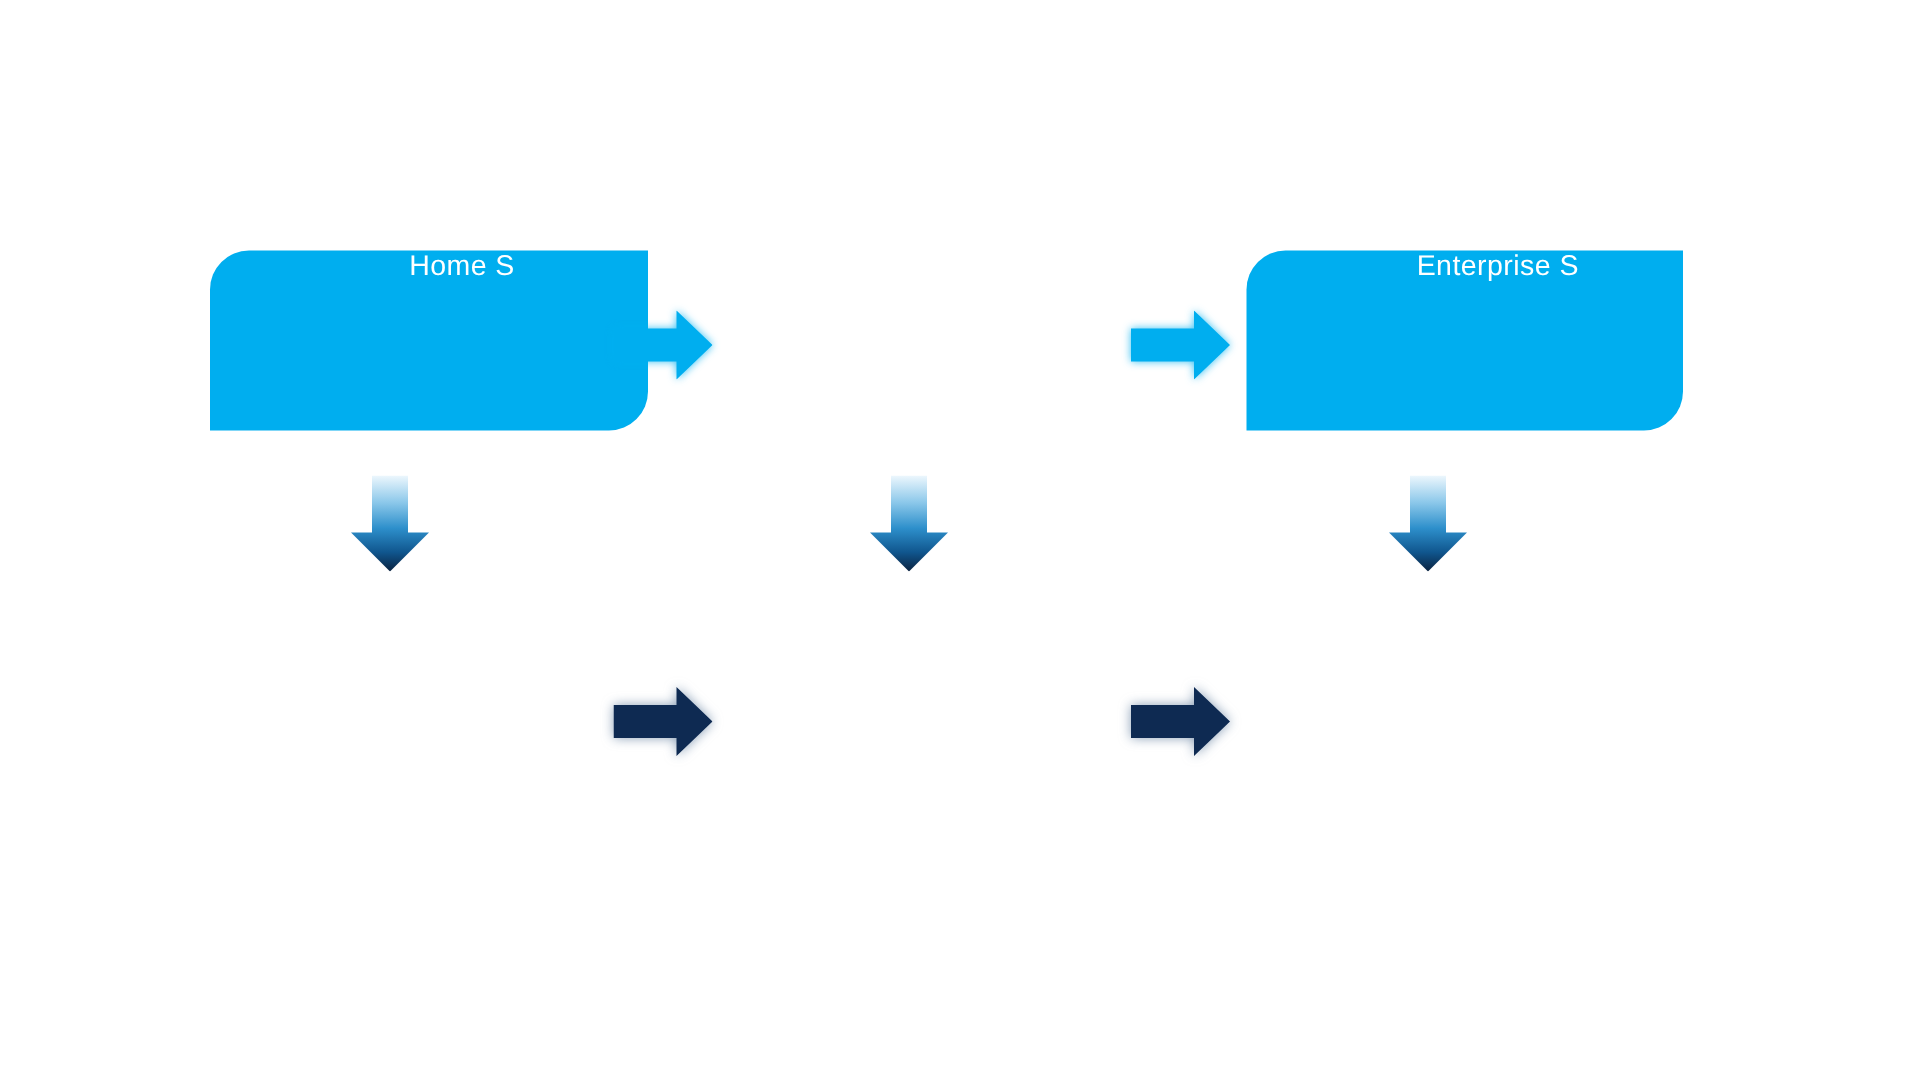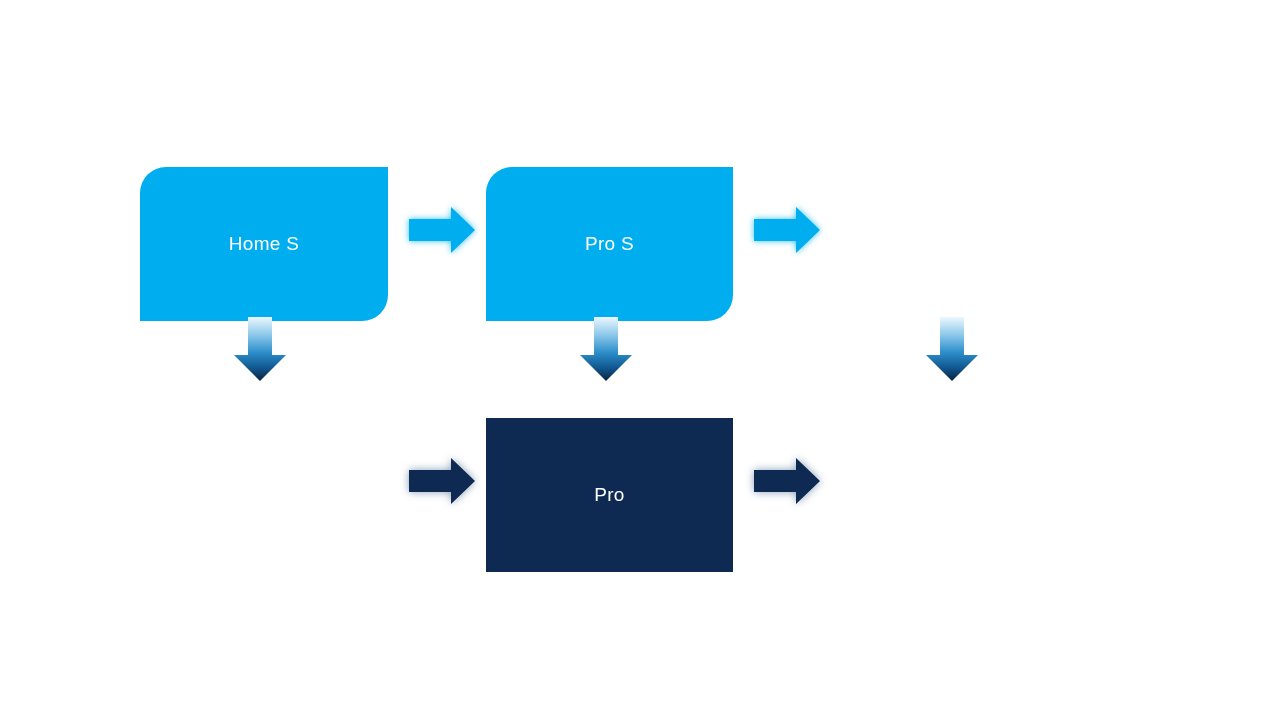--- a/index.html
+++ b/index.html
@@ -11,24 +11,25 @@
   .canvas {
     position: relative;
     width: 1280px;
     height: 720px;
     background: #ffffff;
     overflow: hidden;
   }
   .node {
     position: absolute;
     width: 248px;
-    height: 154px;
+    height: 120px;
     display: flex;
-    align-items: center;
+    align-items: flex-start;
     justify-content: center;
+    padding-left: 44px;
   }
   .node-label {
     color: var(--label-text, #ffffff);
     font-size: 19px;
     font-weight: 400;
     letter-spacing: 0.3px;
     white-space: nowrap;
   }
   .node.top-row {
     top: 167px;
@@ -79,44 +80,41 @@
         <stop offset="55%" stop-color="#2D8FCB"></stop>
         <stop offset="80%" stop-color="#10568E"></stop>
         <stop offset="100%" stop-color="#0A2240"></stop>
       </linearGradient>
     </defs>
   </svg>
 
   <div class="node top-row col-1">
     <span class="node-label">Home S</span>
   </div>
-  <div class="node top-row col-2">
-    <span class="node-label">Pro S</span>
+  <div class="node top-row col-3">
+    <span class="node-label">Enterprise S</span>
   </div>
 
   <svg class="arrow arrow-light h-arrow-top h-arrow-gap1" width="66" height="46" viewBox="0 0 66 46">
     <polygon points="0,12 42,12 42,0 66,23 42,46 42,34 0,34"></polygon>
   </svg>
   <svg class="arrow arrow-light h-arrow-top h-arrow-gap2" width="66" height="46" viewBox="0 0 66 46">
     <polygon points="0,12 42,12 42,0 66,23 42,46 42,34 0,34"></polygon>
   </svg>
 
   <svg class="arrow arrow-down v-arrow v-arrow-1" width="52" height="64" viewBox="0 0 52 64">
     <polygon points="14,0 38,0 38,38 52,38 26,64 0,38 14,38"></polygon>
   </svg>
   <svg class="arrow arrow-down v-arrow v-arrow-2" width="52" height="64" viewBox="0 0 52 64">
     <polygon points="14,0 38,0 38,38 52,38 26,64 0,38 14,38"></polygon>
   </svg>
   <svg class="arrow arrow-down v-arrow v-arrow-3" width="52" height="64" viewBox="0 0 52 64">
     <polygon points="14,0 38,0 38,38 52,38 26,64 0,38 14,38"></polygon>
   </svg>
 
-  <div class="node bottom-row col-2">
-    <span class="node-label">Pro</span>
-  </div>
 
   <svg class="arrow arrow-dark h-arrow-bottom h-arrow-gap1" width="66" height="46" viewBox="0 0 66 46">
     <polygon points="0,12 42,12 42,0 66,23 42,46 42,34 0,34"></polygon>
   </svg>
   <svg class="arrow arrow-dark h-arrow-bottom h-arrow-gap2" width="66" height="46" viewBox="0 0 66 46">
     <polygon points="0,12 42,12 42,0 66,23 42,46 42,34 0,34"></polygon>
   </svg>
 
 </div>
 

